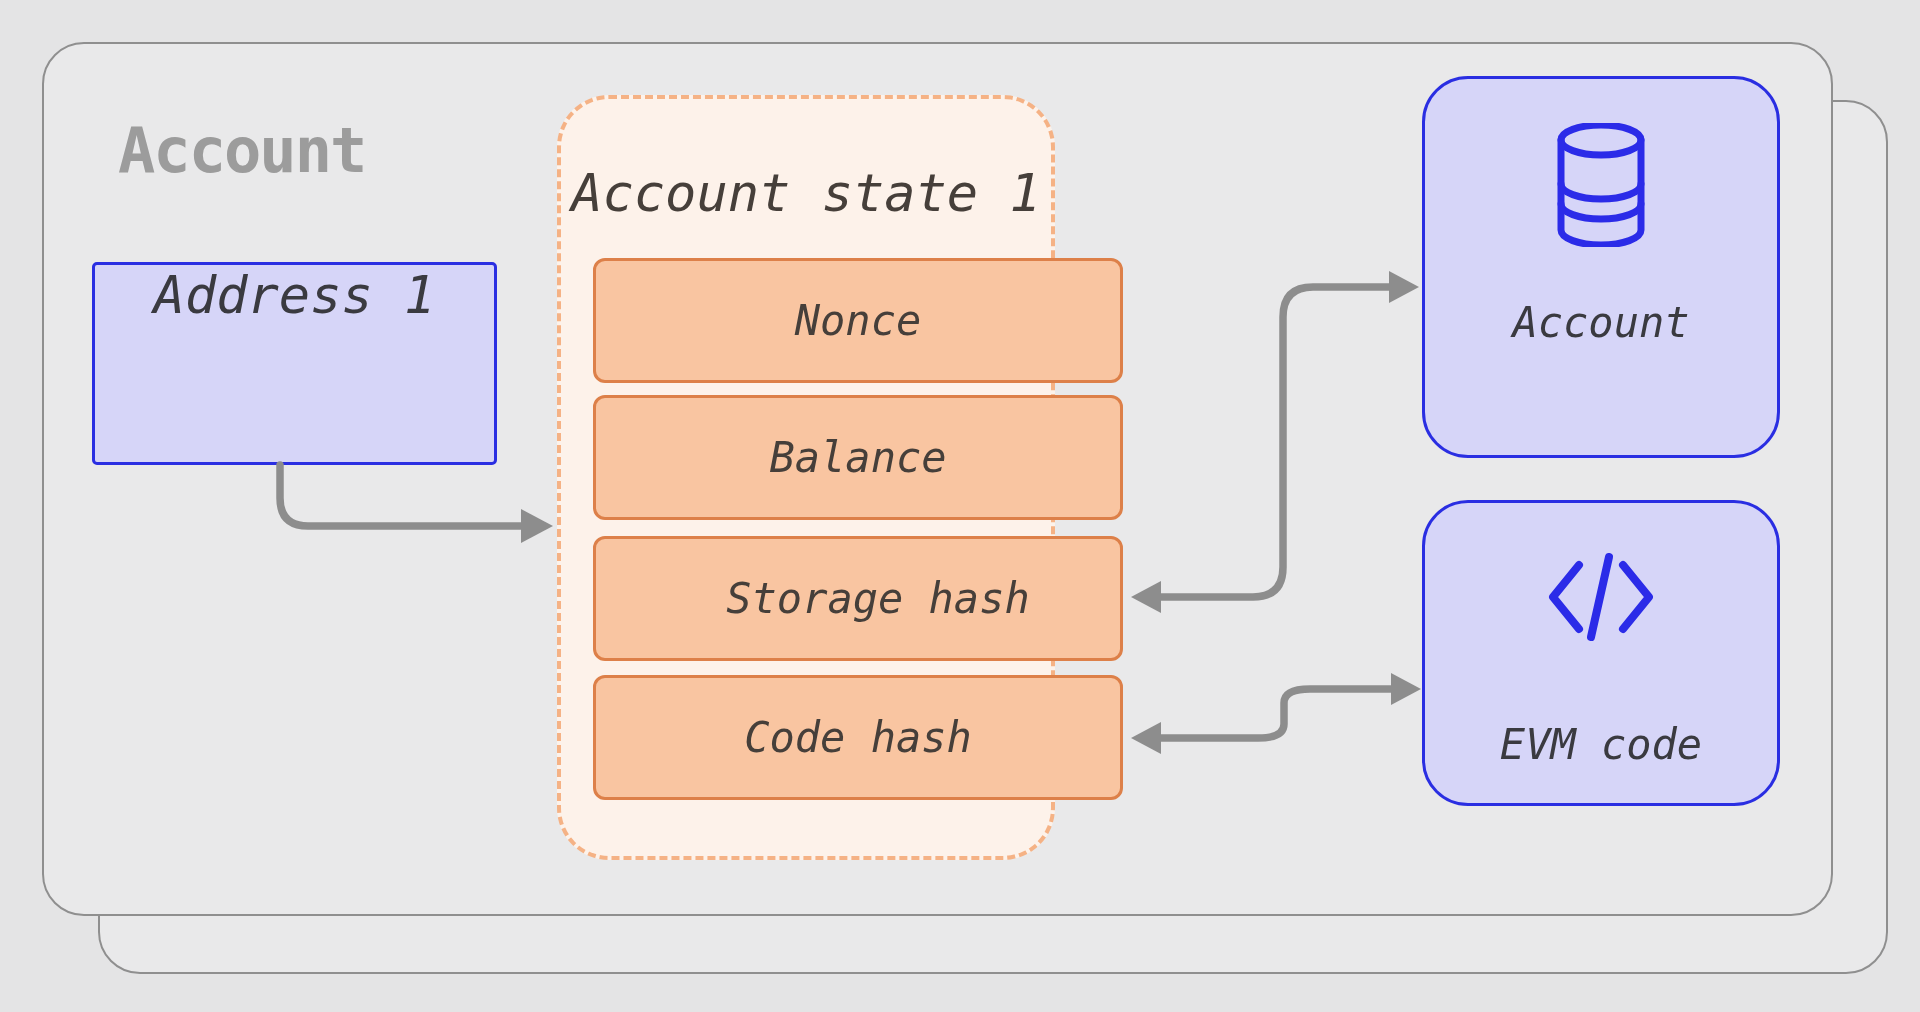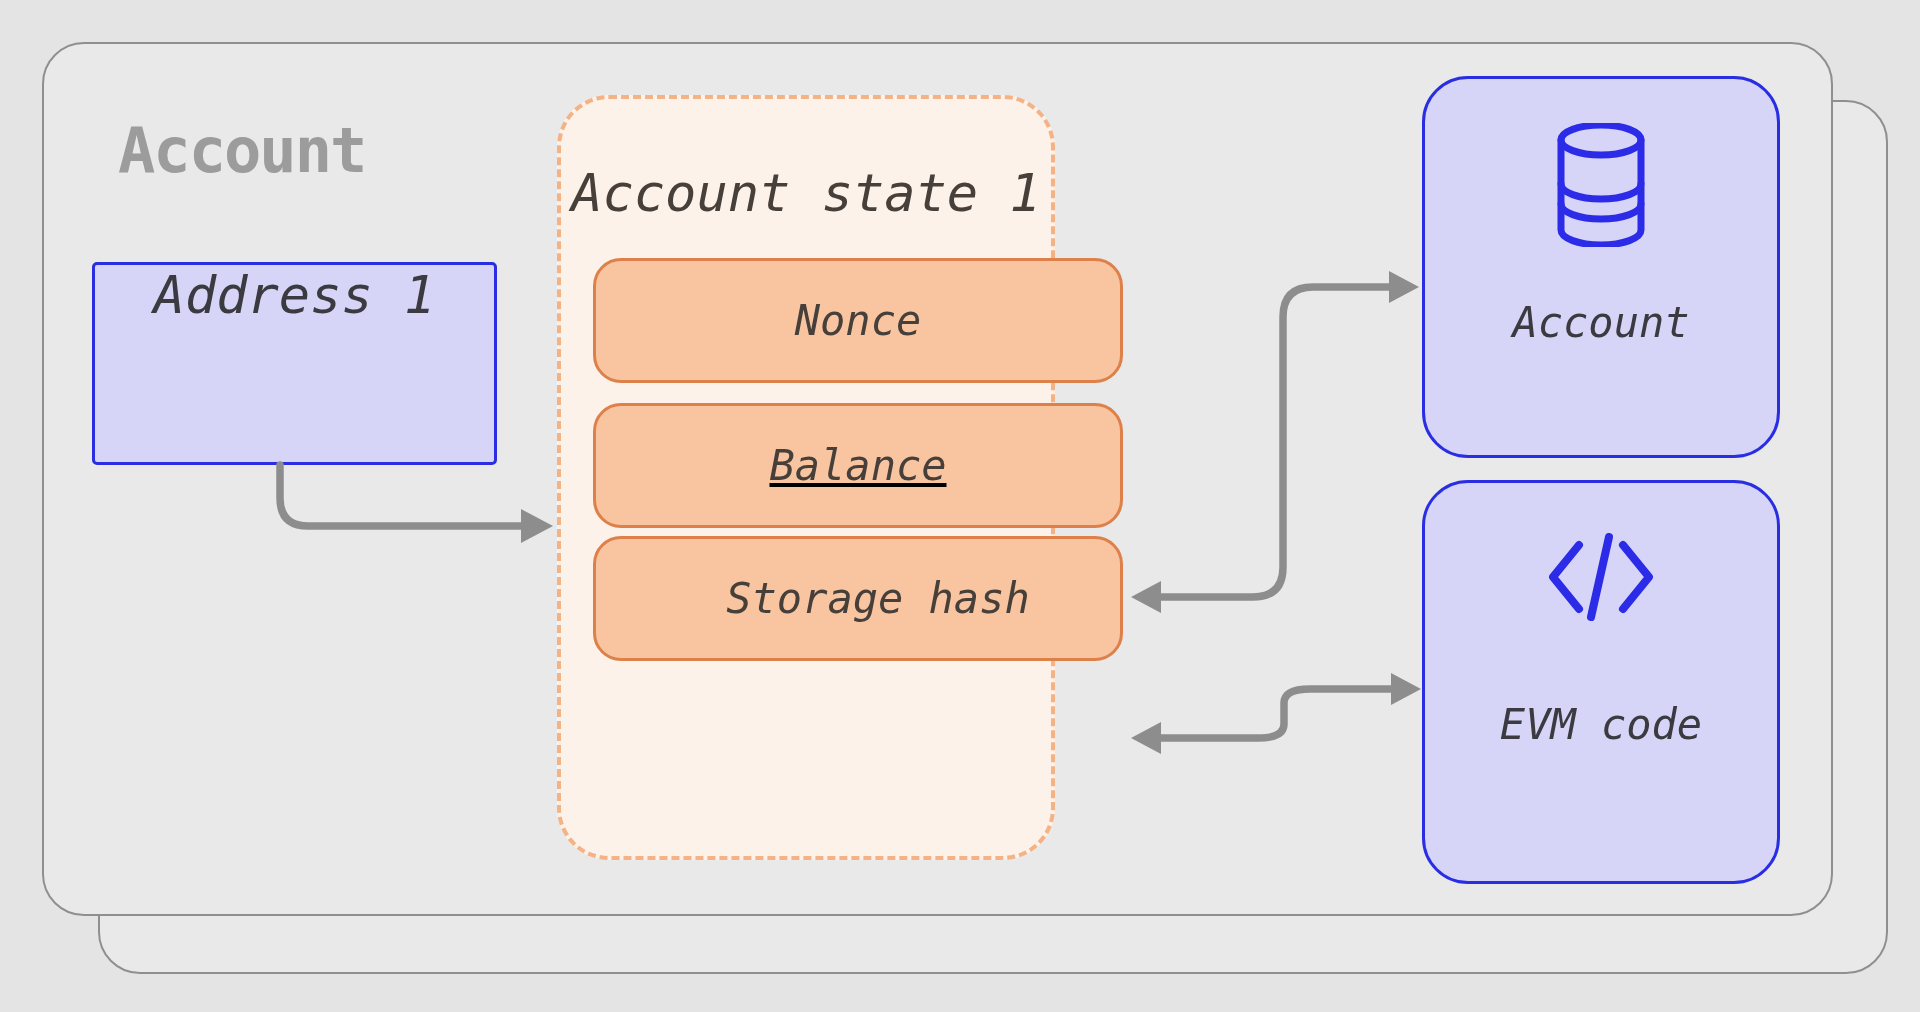--- a/index.html
+++ b/index.html
@@ -63,37 +63,37 @@
   }
   .state-title{
     left:0;top:64px;width:100%;text-align:center;
     font-size:52px;line-height:60px;font-style:italic;
     color:var(--text-warm);white-space:nowrap;
   }
   .state-row{
     left:32px;width:530px;height:125px;
     background:var(--orange-fill);
     border:3px solid var(--orange-border);
-    border-radius:28px;
+    border-radius:12px;
     display:flex;align-items:center;justify-content:center;
   }
   .state-row .label{
     font-size:42px;font-style:italic;color:var(--text-warm);white-space:nowrap;
   }
-  .row-0{top:159px;} .row-1{top:304px;text-decoration:underline;} .row-2{top:437px;padding-left:40px;} .row-3{top:576px;}
+  .row-0{top:159px;} .row-1{top:296px;} .row-2{top:437px;padding-left:40px;} .row-3{top:576px;}
 
   .right-box{
     left:1422px;width:358px;
     background:var(--lavender-fill);
     border:3px solid var(--blue-border);
     border-radius:46px;
     display:flex;flex-direction:column;align-items:center;
   }
   .storage-box{top:76px;height:382px;padding-top:44px;}
-  .evm-box{top:480px;height:404px;padding-top:46px;}
+  .evm-box{top:500px;height:306px;padding-top:46px;}
   .box-label{
     font-size:42px;line-height:68px;font-style:italic;
     color:var(--text-dark);text-align:center;white-space:nowrap;
   }
   .storage-box .box-label{margin-top:42px;}
   .evm-box .box-label{margin-top:66px;}
   .icon-svg{display:block;}
   .icon-svg *{stroke:var(--icon-blue);fill:none;}
 
   .connectors{left:0;top:0;width:1920px;height:1012px;pointer-events:none;}
@@ -115,20 +115,23 @@
 <div class="abs state-container">
   <div class="abs state-title">Account state 1</div>
   <div class="abs state-row row-0">
     <span class="label">Nonce</span>
   </div>
   <div class="abs state-row row-1">
     <span class="label">Balance</span>
   </div>
   <div class="abs state-row row-2">
     <span class="label">Storage hash</span>
+  </div>
+  <div class="abs state-row row-3">
+    <span class="label">Code hash</span>
   </div>
 </div>
 
 <div class="abs right-box storage-box">
   <svg class="icon-svg" width="96" height="124" viewBox="0 0 96 124" aria-hidden="true">
     <ellipse cx="48" cy="17" rx="40" ry="15" stroke-width="7"></ellipse>
     <path d="M8 17 L8 107 A40 15 0 0 0 88 107 L88 17" stroke-width="7" stroke-linecap="round"></path>
     <path d="M8 61 A40 15 0 0 0 88 61" stroke-width="7" stroke-linecap="round"></path>
     <path d="M8 81 A40 15 0 0 0 88 81" stroke-width="7" stroke-linecap="round"></path>
   </svg>

